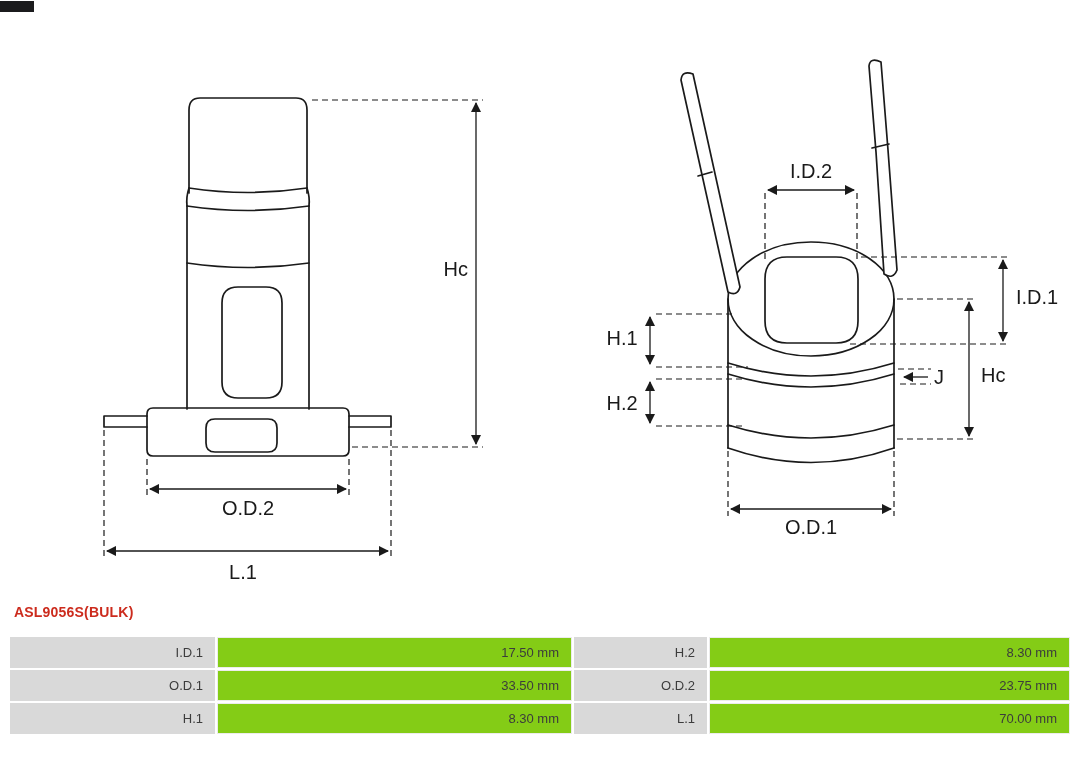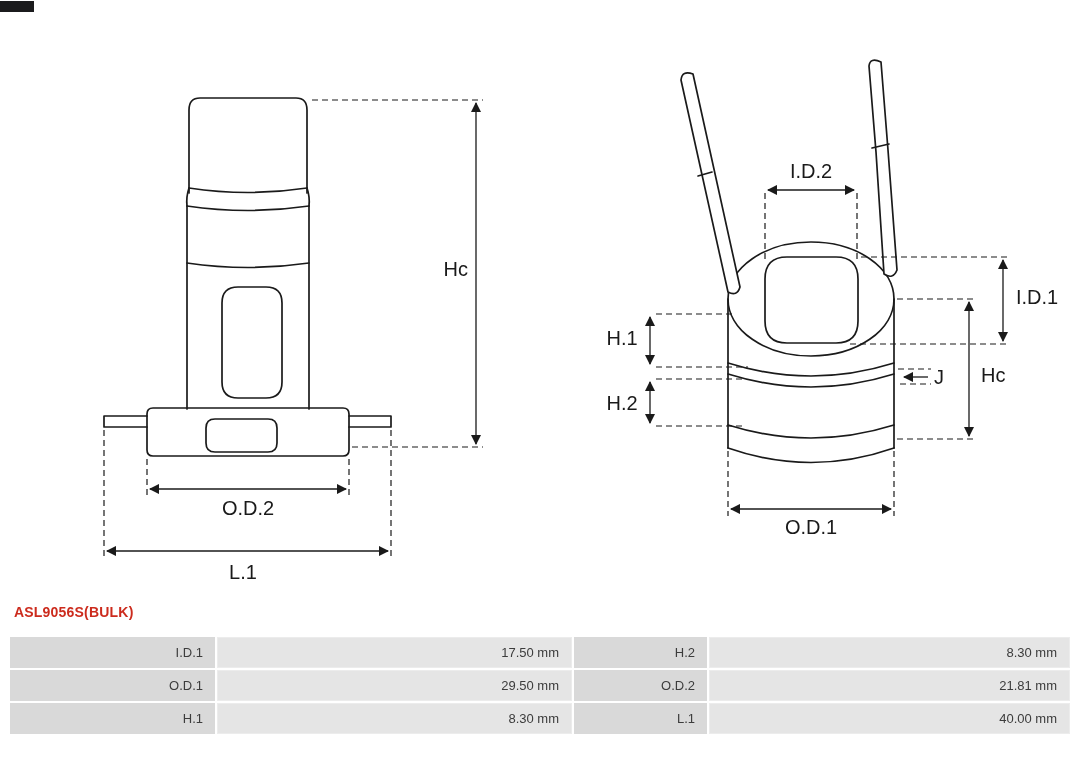--- a/index.html
+++ b/index.html
@@ -8,21 +8,21 @@
   .corner-mark{position:absolute;left:0;top:1px;width:34px;height:11px;background:#1b1b1d;}
   .drawing-svg{position:absolute;left:0;top:0;}
   .drawing-svg text{font-family:"Liberation Sans",sans-serif;font-size:20px;fill:#1a1a1a;}
   .part-number{position:absolute;left:14px;top:604px;font-size:14px;font-weight:700;
                color:#cc2b1d;letter-spacing:.2px;}
   .spec-table{position:absolute;left:10px;top:637px;width:1060px;display:grid;
               grid-template-columns:205px 355px 133px 361px;gap:2px;}
   .cell{height:31px;line-height:31px;font-size:13px;color:#3c3c3c;text-align:right;
         padding-right:12px;box-sizing:border-box;white-space:nowrap;}
   .cell.label{background:#d9d9d9;}
-  .cell.value{background:#e5e5e5;border:1px solid #ececec;line-height:29px;}
+  .cell.value{background:#84cc16;border:1px solid #ececec;line-height:29px;}
 </style>
 </head>
 <body>
 
 <div id="screen">
 
   <div class="corner-mark"></div>
 
   <svg class="drawing-svg" width="1080" height="600" viewBox="0 0 1080 600">
     <defs>
@@ -120,24 +120,24 @@
   <div class="part-number">ASL9056S(BULK)</div>
 
   <div class="spec-table">
 
     <div class="cell label">I.D.1</div>
     <div class="cell value">17.50 mm</div>
     <div class="cell label">H.2</div>
     <div class="cell value">8.30 mm</div>
 
     <div class="cell label">O.D.1</div>
-    <div class="cell value">29.50 mm</div>
+    <div class="cell value">33.50 mm</div>
 
     <div class="cell label">O.D.2</div>
-    <div class="cell value">21.81 mm</div>
+    <div class="cell value">23.75 mm</div>
 
     <div class="cell label">H.1</div>
     <div class="cell value">8.30 mm</div>
     <div class="cell label">L.1</div>
-    <div class="cell value">40.00 mm</div>
+    <div class="cell value">70.00 mm</div>
   </div>
 
 </div>
 
 </body></html>

